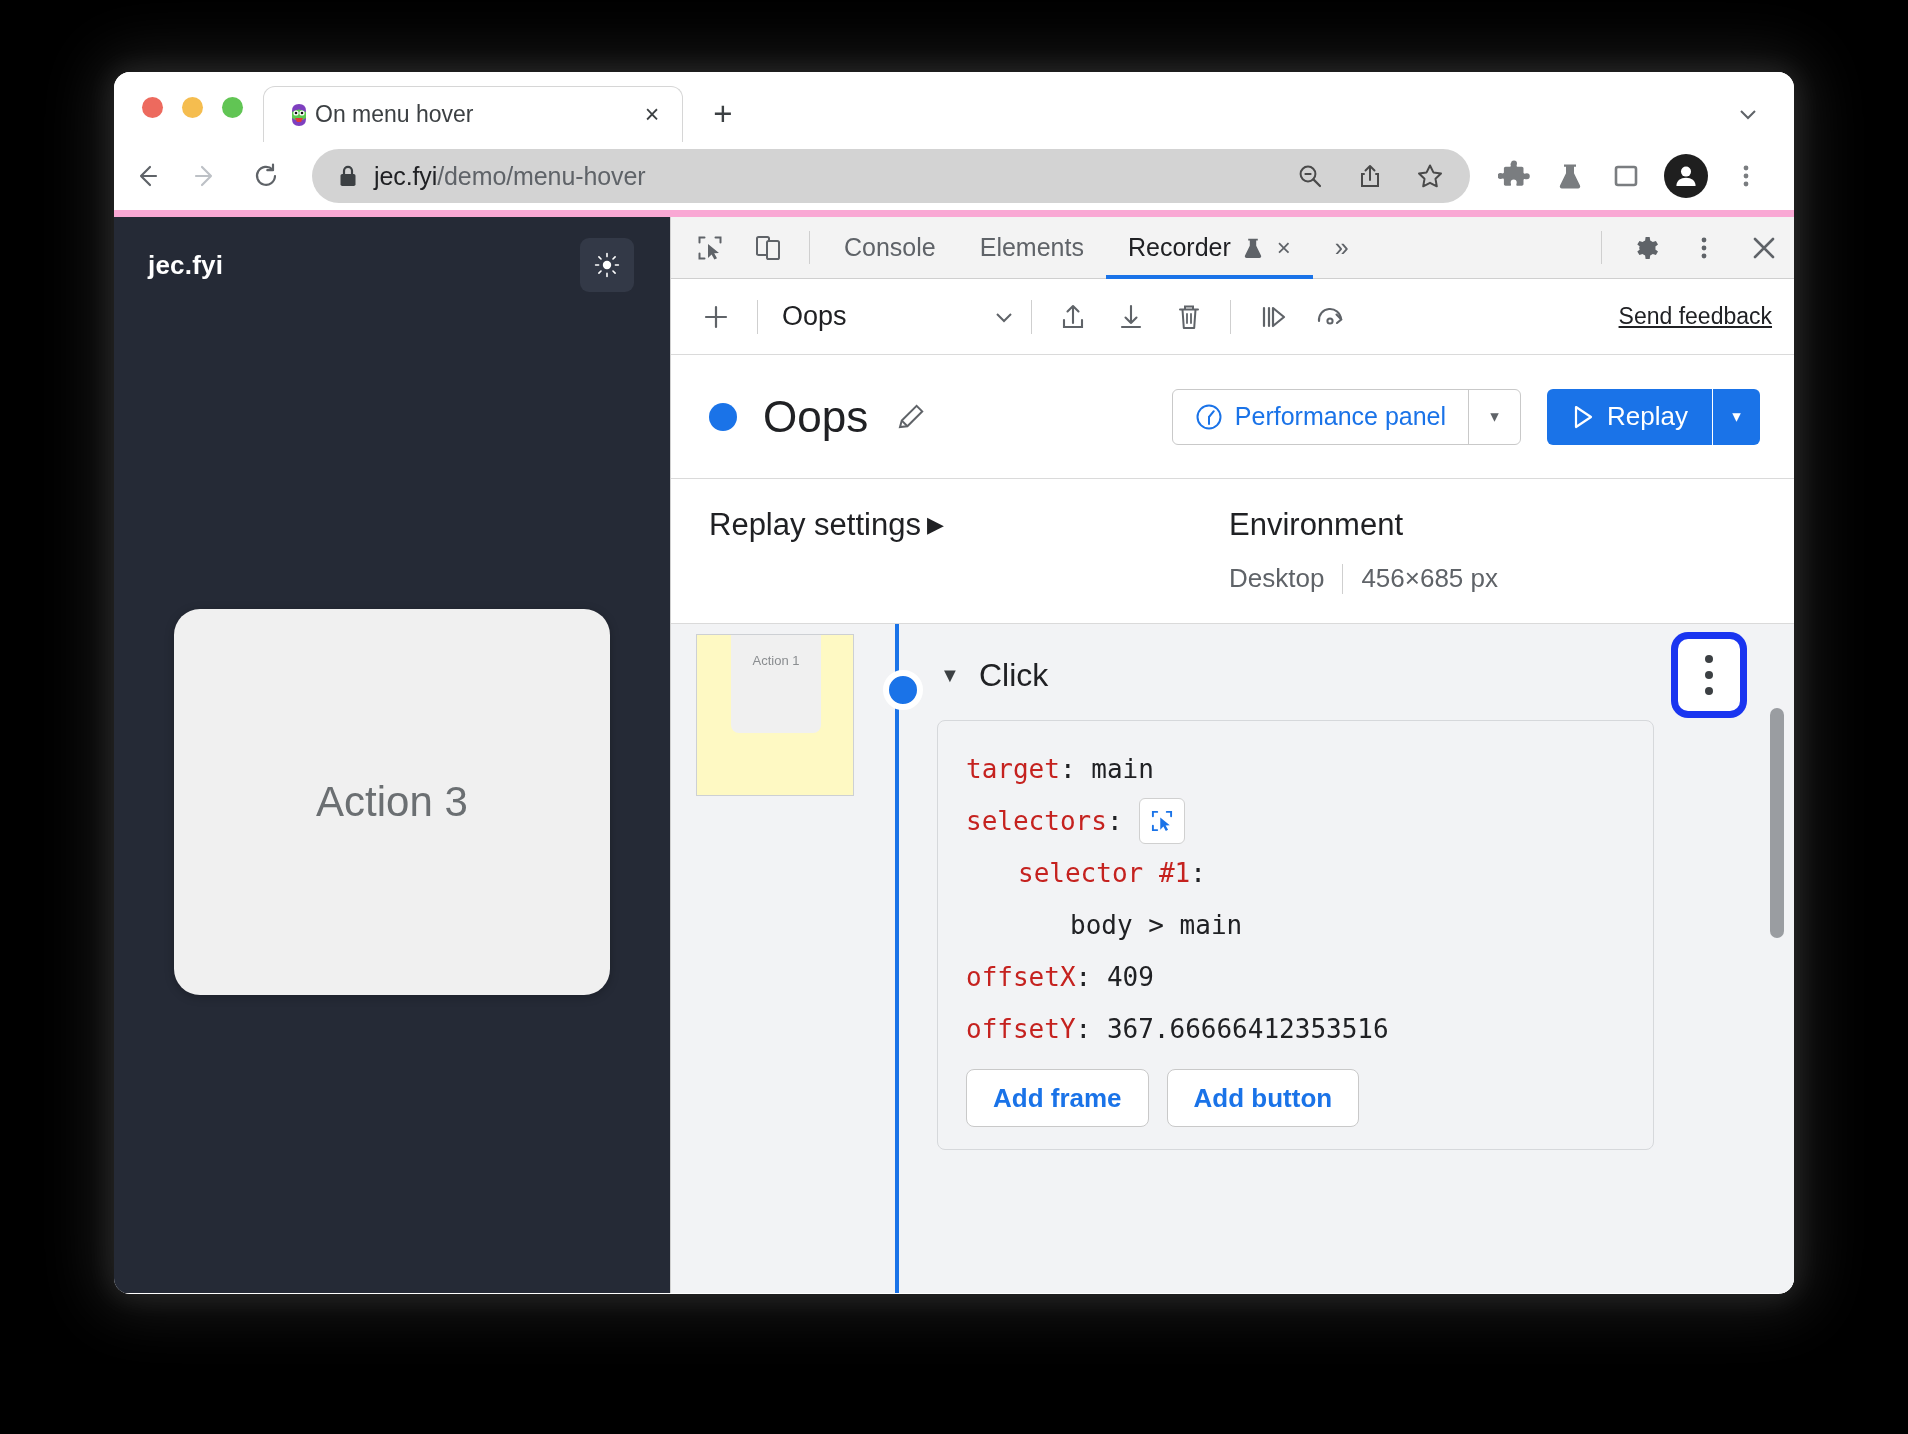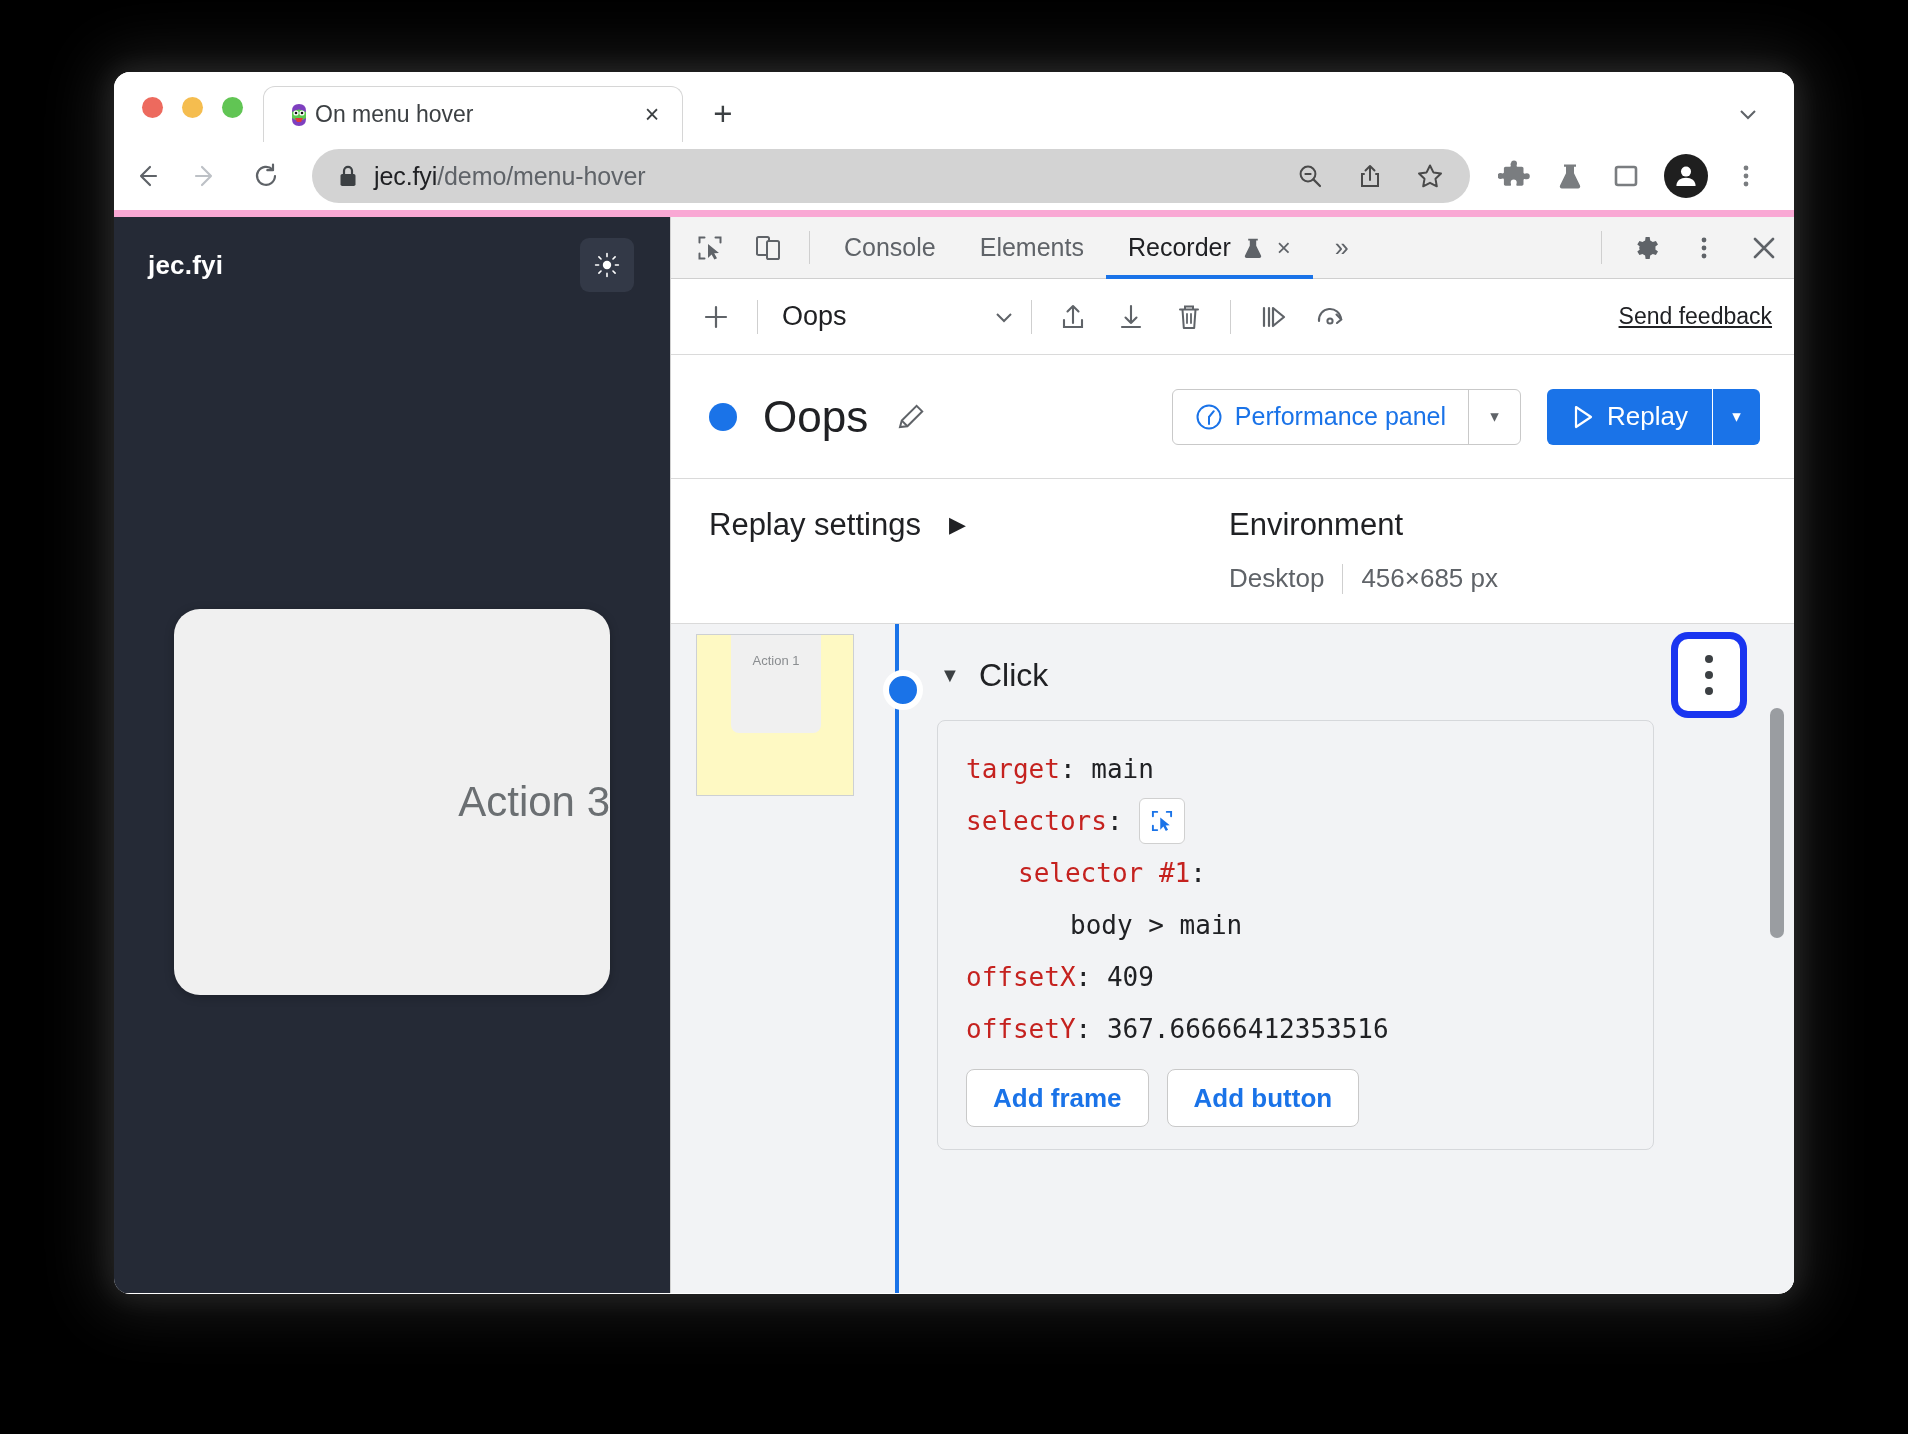--- a/index.html
+++ b/index.html
@@ -156,21 +156,21 @@
     background: #333947;
     border-radius: 9px;
     display: flex; align-items: center; justify-content: center;
   }
   #action-card {
     position: absolute;
     left: 60px; top: 392px;
     width: 436px; height: 386px;
     background: #F0F0F0;
     border-radius: 26px;
-    display: flex; align-items: center; justify-content: flex-end;
+    display: flex; align-items: center; justify-content: center;
     box-shadow: 0 2px 10px rgba(0,0,0,0.25);
   }
   #action-card-label {
     font-size: 42px; color: #6b6f72; font-weight: 400;
   }
 
   
   #devtools {
     flex: 1;
     background: #ffffff;
@@ -319,21 +319,21 @@
     height: 145px;
     display: flex;
     padding: 28px 38px 0 38px;
     border-bottom: 1px solid #dadada;
     gap: 0;
   }
   .settings-col { flex: none; }
   #replay-settings-col { width: 520px; }
   .settings-title {
     font-size: 31px; color: #202124;
-    display: flex; align-items: center; gap: 28px;
+    display: flex; align-items: center; gap: 6px;
     margin-bottom: 20px;
   }
   .settings-values {
     display: flex; align-items: center;
     font-size: 26px; color: #5f6368;
   }
   .settings-values .sv-sep {
     width: 1px; height: 30px; background: #cfcfcf;
     margin: 0 18px;
   }

